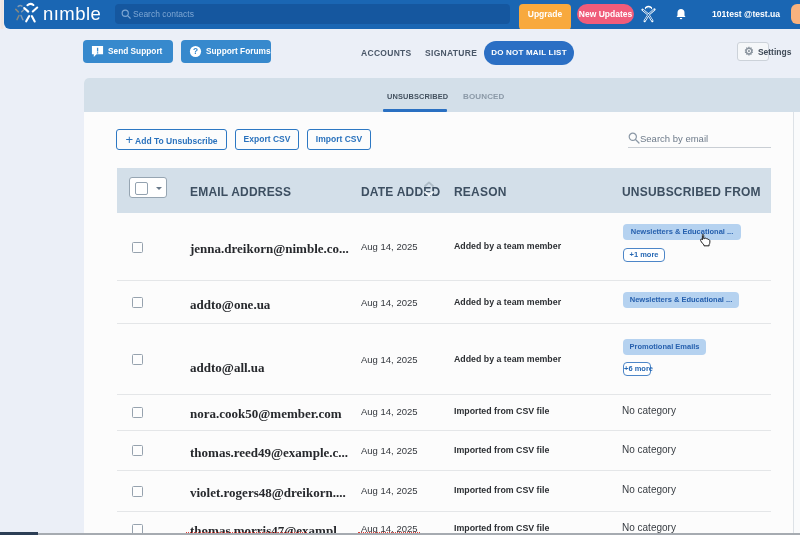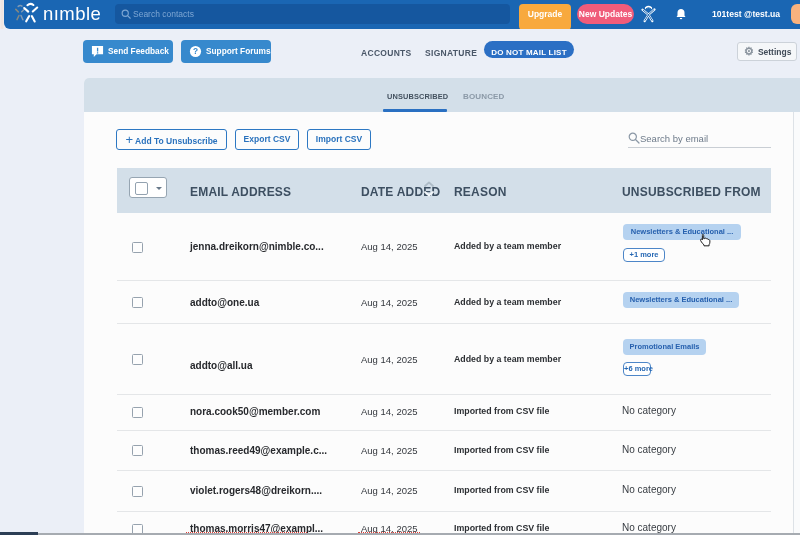--- a/index.html
+++ b/index.html
@@ -17,22 +17,22 @@
 #newupd { left:577px; top:4px; width:57px; height:20px; background:#f05c7a; border-radius:10px; color:#fff; font-size:8.5px; font-weight:bold; text-align:center; line-height:20px; }
 #acctname { left:712px; top:9px; color:#fff; font-size:8.6px; font-weight:bold; }
 #avatar { left:791px; top:4px; width:12px; height:20px; background:#f9b27e; border-radius:6px 0 0 6px; }
 
 
 #navrow { left:0; top:29px; width:800px; height:49px; background:#ebeff7; }
 .bluebtn { position:absolute; top:40px; height:23px; background:#3789cd; border-radius:4px; color:#fff; font-size:8.3px; font-weight:bold; line-height:23px; }
 #sendfb { left:83px; width:90px; }
 #supfor { left:181px; width:90px; }
 .navtab { position:absolute; top:48px; font-size:8.5px; font-weight:bold; letter-spacing:0.3px; color:#4a5768; }
-#dnml { left:484px; top:41px; width:90px; height:17px; background:#2b6fc4; border-radius:12px; color:#fff; font-size:8px; font-weight:bold; letter-spacing:0.2px; text-align:center; line-height:24px; }
-#settingsbtn { left:737px; top:42px; width:60px; height:19px; background:#f5f7f9; border:1px solid #ccd2d9; border-radius:3px; font-size:8.5px; font-weight:bold; color:#404b58; line-height:17px; }
+#dnml { left:484px; top:41px; width:90px; height:24px; background:#2b6fc4; border-radius:12px; color:#fff; font-size:8px; font-weight:bold; letter-spacing:0.2px; text-align:center; line-height:24px; }
+#settingsbtn { left:737px; top:42px; width:32px; height:19px; background:#f5f7f9; border:1px solid #ccd2d9; border-radius:3px; font-size:8.5px; font-weight:bold; color:#404b58; line-height:17px; }
 
 
 #card { left:84px; top:78px; width:710px; height:457px; background:#fcfcfc; border-radius:5px 5px 0 0; }
 #tabsband { left:84px; top:78px; width:716px; height:34px; background:#d3dfe9; border-radius:5px 0 0 0; }
 #tab1 { left:387px; top:92px; font-size:7.4px; font-weight:bold; letter-spacing:0.15px; color:#42505e; }
 #tab2 { left:463px; top:92px; font-size:8px; font-weight:bold; letter-spacing:0.15px; color:#8b99a7; }
 #tabul { left:383px; top:109px; width:64px; height:3px; background:#2a70c2; border-radius:1px; }
 
 
 .tbtn { position:absolute; top:129px; height:21px; background:#fcfcfc; border:1px solid #2d78c3; border-radius:3px; color:#2a72bd; font-size:8.5px; font-weight:bold; line-height:19px; text-align:center; }
@@ -45,21 +45,21 @@
 
 #thead { left:117px; top:168px; width:654px; height:45px; background:#d3dfe9; }
 #cbbtn { left:129px; top:177px; width:38px; height:21px; background:#fff; border:1px solid #96a5b2; border-radius:3px; }
 #cbbtn .cb { position:absolute; left:5px; top:3.5px; width:13px; height:13px; background:#fff; border:1px solid #93a2b0; border-radius:2px; }
 #cbbtn .caret { position:absolute; left:26px; top:8.5px; width:0; height:0; border-left:3px solid transparent; border-right:3px solid transparent; border-top:3.5px solid #68798a; }
 .th { position:absolute; top:185px; font-size:12px; font-weight:bold; letter-spacing:0.2px; color:#3d4f61; }
 
 
 .row { position:absolute; left:117px; width:654px; border-bottom:1px solid #e4e6e8; }
 .rcb { position:absolute; left:14.5px; width:11px; height:11px; border:1.2px solid #96a2ae; border-radius:1.5px; background:#fdfdfd; }
-.email { position:absolute; left:73px; font-size:10px; font-weight:bold; color:#27292d; }
+.email { position:absolute; left:73px; font-size:13px; font-weight:bold; color:#27292d;font-family:Liberation Serif, serif; }
 .date { position:absolute; left:244px; font-size:9.5px; color:#34383e; }
 .reason { position:absolute; left:337px; font-size:8.8px; font-weight:bold; color:#2c2f33; }
 .nocat { position:absolute; left:505px; font-size:10px; color:#383d43; }
 .pill { position:absolute; left:506px; height:16px; background:#b5d2f0; border-radius:4px; color:#2660ae; font-size:7.5px; font-weight:bold; line-height:16px; text-align:center; overflow:hidden; }
 .more { position:absolute; left:506px; height:14px; background:#fff; border:1px solid #4d86c8; border-radius:4px; color:#2668b4; font-size:7.5px; font-weight:bold; line-height:12px; text-align:center; }
 
 
 #botline { left:0; top:533px; width:800px; height:2px; background:#a6abb1; }
 #botnavy { left:0; top:532px; width:38px; height:3px; background:#2c3e55; }
 .squig { position:absolute; top:532px; border-top:1.5px dotted #e04038; }
@@ -119,21 +119,21 @@
 <div class="abs" id="acctname">101test @test.ua</div>
 <div class="abs" id="avatar"></div>
 
 <div class="abs" id="navrow"></div>
 <div class="abs bluebtn" id="sendfb">
   <svg style="position:absolute;left:8px;top:5px;" width="13" height="13" viewBox="0 0 14 14">
       <path fill="#fff" d="M1 1 h12 v9 h-7 l-3 3 v-3 h-2 Z"></path>
       <rect x="6.4" y="3" width="1.4" height="4" fill="#3789cd"></rect>
       <rect x="6.4" y="7.8" width="1.4" height="1.4" fill="#3789cd"></rect>
     </svg>
-  <span style="margin-left:25px;">Send Feedback</span>
+  <span style="margin-left:25px;">Send Support</span>
 </div>
 <div class="abs bluebtn" id="supfor">
   <svg style="position:absolute;left:8px;top:5px;" width="13" height="13" viewBox="0 0 14 14">
       <circle cx="7" cy="7" r="6" fill="#fff"></circle>
       <text x="7" y="10.2" text-anchor="middle" font-family="Liberation Sans" font-size="9" font-weight="bold" fill="#3789cd">?</text>
     </svg>
   <span style="margin-left:25px;">Support Forums</span>
 </div>
 <div class="abs navtab" style="left:361px;">ACCOUNTS</div>
 <div class="abs navtab" style="left:425px;">SIGNATURE</div>

